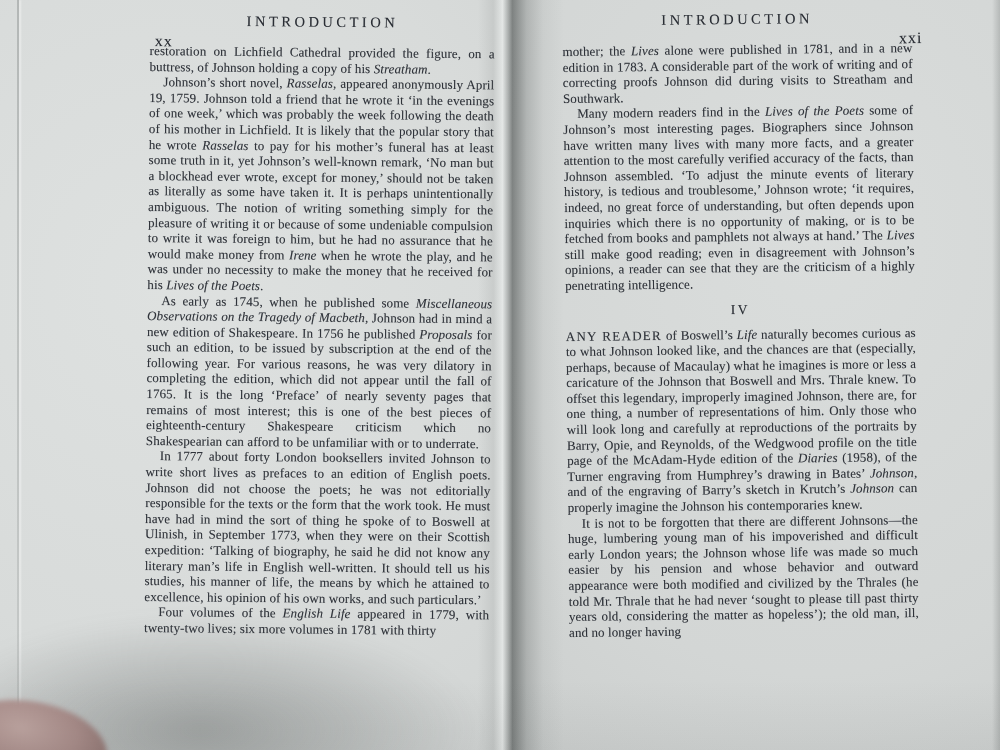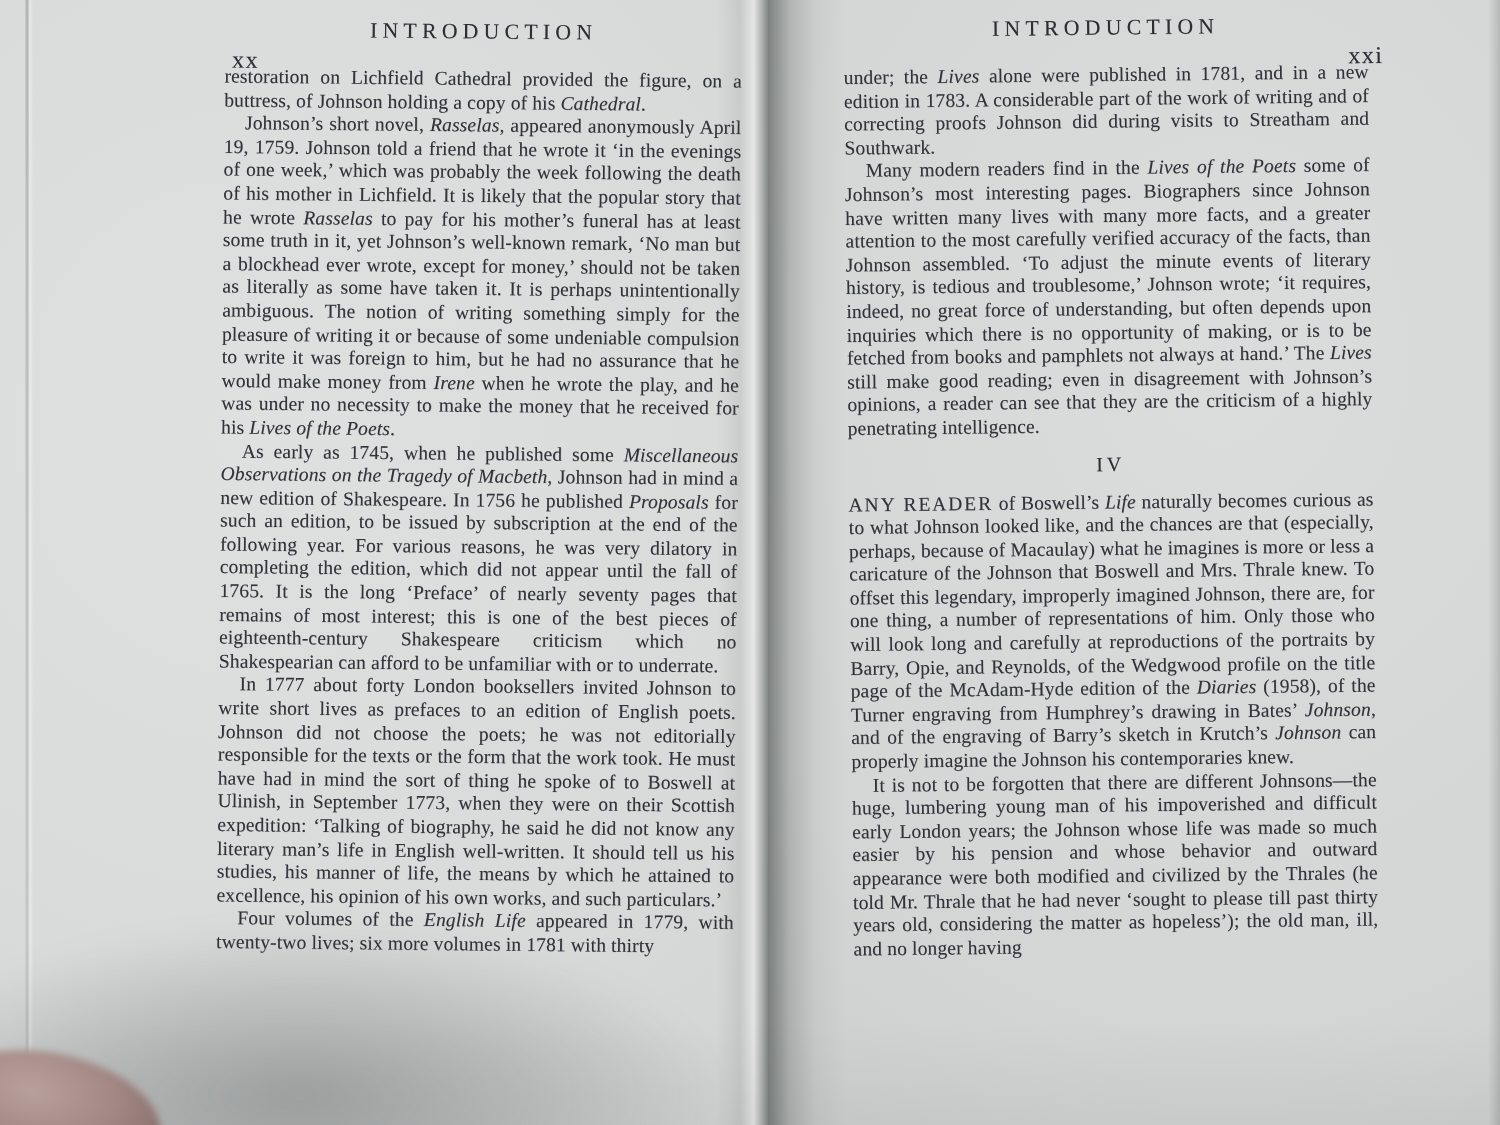--- a/index.html
+++ b/index.html
@@ -86,41 +86,41 @@
 <div class="photo">
 
   <div class="page page-left">
     <div class="crease"></div>
     <div class="text-col">
       <div class="header">
         <span class="folio folio-left">xx</span>
         <div class="running-head">INTRODUCTION</div>
       </div>
       <div class="body-text">
-          <p class="para"><span>restoration on Lichfield Cathedral provided the figure, on a buttress, of Johnson holding a copy of his </span><i>Cathedral</i><span>.</span></p>
+          <p class="para"><span>restoration on Lichfield Cathedral provided the figure, on a buttress, of Johnson holding a copy of his </span><i>Streatham</i><span>.</span></p>
           <p class="para indent"><span>Johnson’s short novel, </span><i>Rasselas</i><span>, appeared anonymously April 19, 1759. Johnson told a friend that he wrote it ‘in the evenings of one week,’ which was probably the week following the death of his mother in Lichfield. It is likely that the popular story that he wrote </span><i>Rasselas</i><span> to pay for his mother’s funeral has at least some truth in it, yet Johnson’s well-known remark, ‘No man but a blockhead ever wrote, except for money,’ should not be taken as literally as some have taken it. It is perhaps unintentionally ambiguous. The notion of writing something simply for the pleasure of writing it or because of some undeniable compulsion to write it was foreign to him, but he had no assurance that he would make money from </span><i>Irene</i><span> when he wrote the play, and he was under no necessity to make the money that he received for his </span><i>Lives of the Poets</i><span>.</span></p>
           <p class="para indent"><span>As early as 1745, when he published some </span><i>Miscellaneous Observations on the Tragedy of Macbeth</i><span>, Johnson had in mind a new edition of Shakespeare. In 1756 he published </span><i>Proposals</i><span> for such an edition, to be issued by subscription at the end of the following year. For various reasons, he was very dilatory in completing the edition, which did not appear until the fall of 1765. It is the long ‘Preface’ of nearly seventy pages that remains of most interest; this is one of the best pieces of eighteenth-century Shakespeare criticism which no Shakespearian can afford to be unfamiliar with or to underrate.</span></p>
           <p class="para indent"><span>In 1777 about forty London booksellers invited Johnson to write short lives as prefaces to an edition of English poets. Johnson did not choose the poets; he was not editorially responsible for the texts or the form that the work took. He must have had in mind the sort of thing he spoke of to Boswell at Ulinish, in September 1773, when they were on their Scottish expedition: ‘Talking of biography, he said he did not know any literary man’s life in English well-written. It should tell us his studies, his manner of life, the means by which he attained to excellence, his opinion of his own works, and such particulars.’</span></p>
           <p class="para indent"><span>Four volumes of the </span><i>English Life</i><span> appeared in 1779, with twenty-two lives; six more volumes in 1781 with thirty</span></p>
         </div>
     </div>
     <div class="gutter-shade-left"></div>
     <div class="hand-shadow"></div>
     <div class="thumb"></div>
   </div>
 
   <div class="page page-right">
     <div class="gutter-shade-right"></div>
     <div class="text-col">
       <div class="header">
         <div class="running-head">INTRODUCTION</div>
         <span class="folio folio-right">xxi</span>
       </div>
       <div class="body-text">
-          <p class="para"><span>under; the </span><i>Lives</i><span> alone were published in 1781, and in a new edition in 1783. A considerable part of the work of writing and of correcting proofs Johnson did during visits to Streatham and Southwark.</span></p>
+          <p class="para"><span>mother; the </span><i>Lives</i><span> alone were published in 1781, and in a new edition in 1783. A considerable part of the work of writing and of correcting proofs Johnson did during visits to Streatham and Southwark.</span></p>
           <p class="para indent"><span>Many modern readers find in the </span><i>Lives of the Poets</i><span> some of Johnson’s most interesting pages. Biographers since Johnson have written many lives with many more facts, and a greater attention to the most carefully verified accuracy of the facts, than Johnson assembled. ‘To adjust the minute events of literary history, is tedious and troublesome,’ Johnson wrote; ‘it requires, indeed, no great force of understanding, but often depends upon inquiries which there is no opportunity of making, or is to be fetched from books and pamphlets not always at hand.’ The </span><i>Lives</i><span> still make good reading; even in disagreement with Johnson’s opinions, a reader can see that they are the criticism of a highly penetrating intelligence.</span></p>
           <div class="section-heading">IV</div>
           <p class="para"><span class="spaced-caps">ANY READER</span><span> of Boswell’s </span><i>Life</i><span> naturally becomes curious as to what Johnson looked like, and the chances are that (especially, perhaps, because of Macaulay) what he imagines is more or less a caricature of the Johnson that Boswell and Mrs. Thrale knew. To offset this legendary, improperly imagined Johnson, there are, for one thing, a number of representations of him. Only those who will look long and carefully at reproductions of the portraits by Barry, Opie, and Reynolds, of the Wedgwood profile on the title page of the McAdam-Hyde edition of the </span><i>Diaries</i><span> (1958), of the Turner engraving from Humphrey’s drawing in Bates’ </span><i>Johnson</i><span>, and of the engraving of Barry’s sketch in Krutch’s </span><i>Johnson</i><span> can properly imagine the Johnson his contemporaries knew.</span></p>
           <p class="para indent"><span>It is not to be forgotten that there are different Johnsons—the huge, lumbering young man of his impoverished and difficult early London years; the Johnson whose life was made so much easier by his pension and whose behavior and outward appearance were both modified and civilized by the Thrales (he told Mr. Thrale that he had never ‘sought to please till past thirty years old, considering the matter as hopeless’); the old man, ill, and no longer having</span></p>
         </div>
     </div>
     <div class="right-edge"></div>
   </div>
 
   <div class="bottom-vignette"></div>

